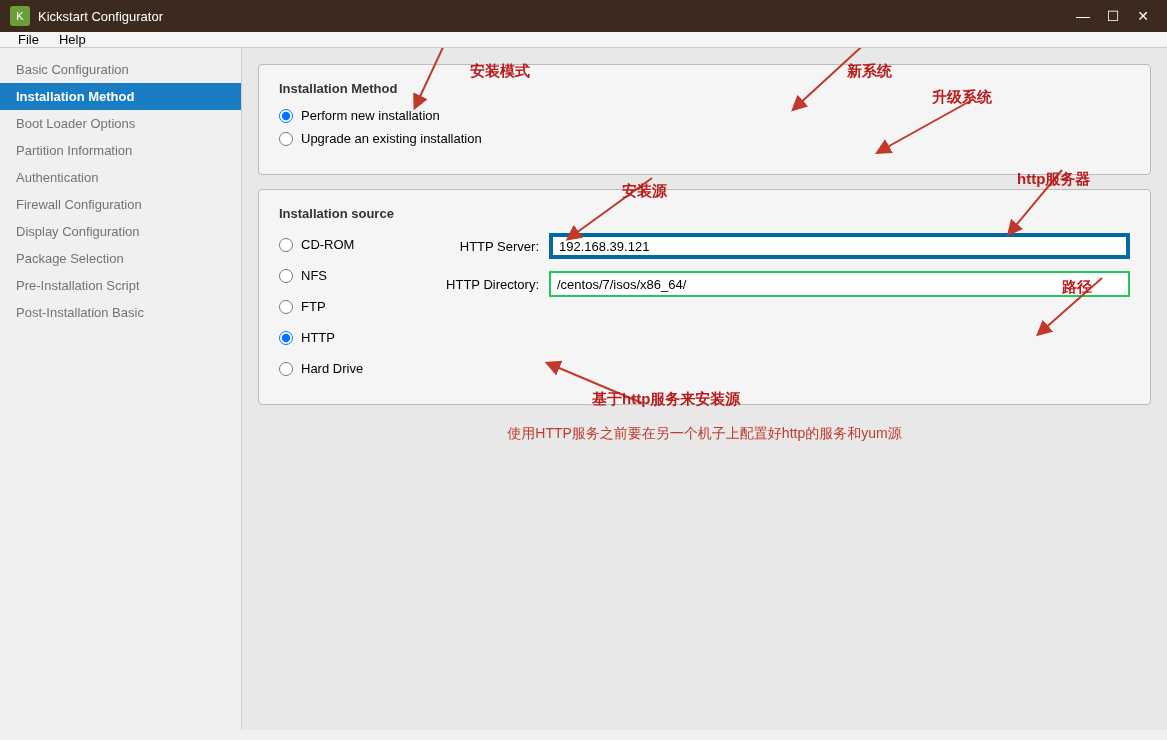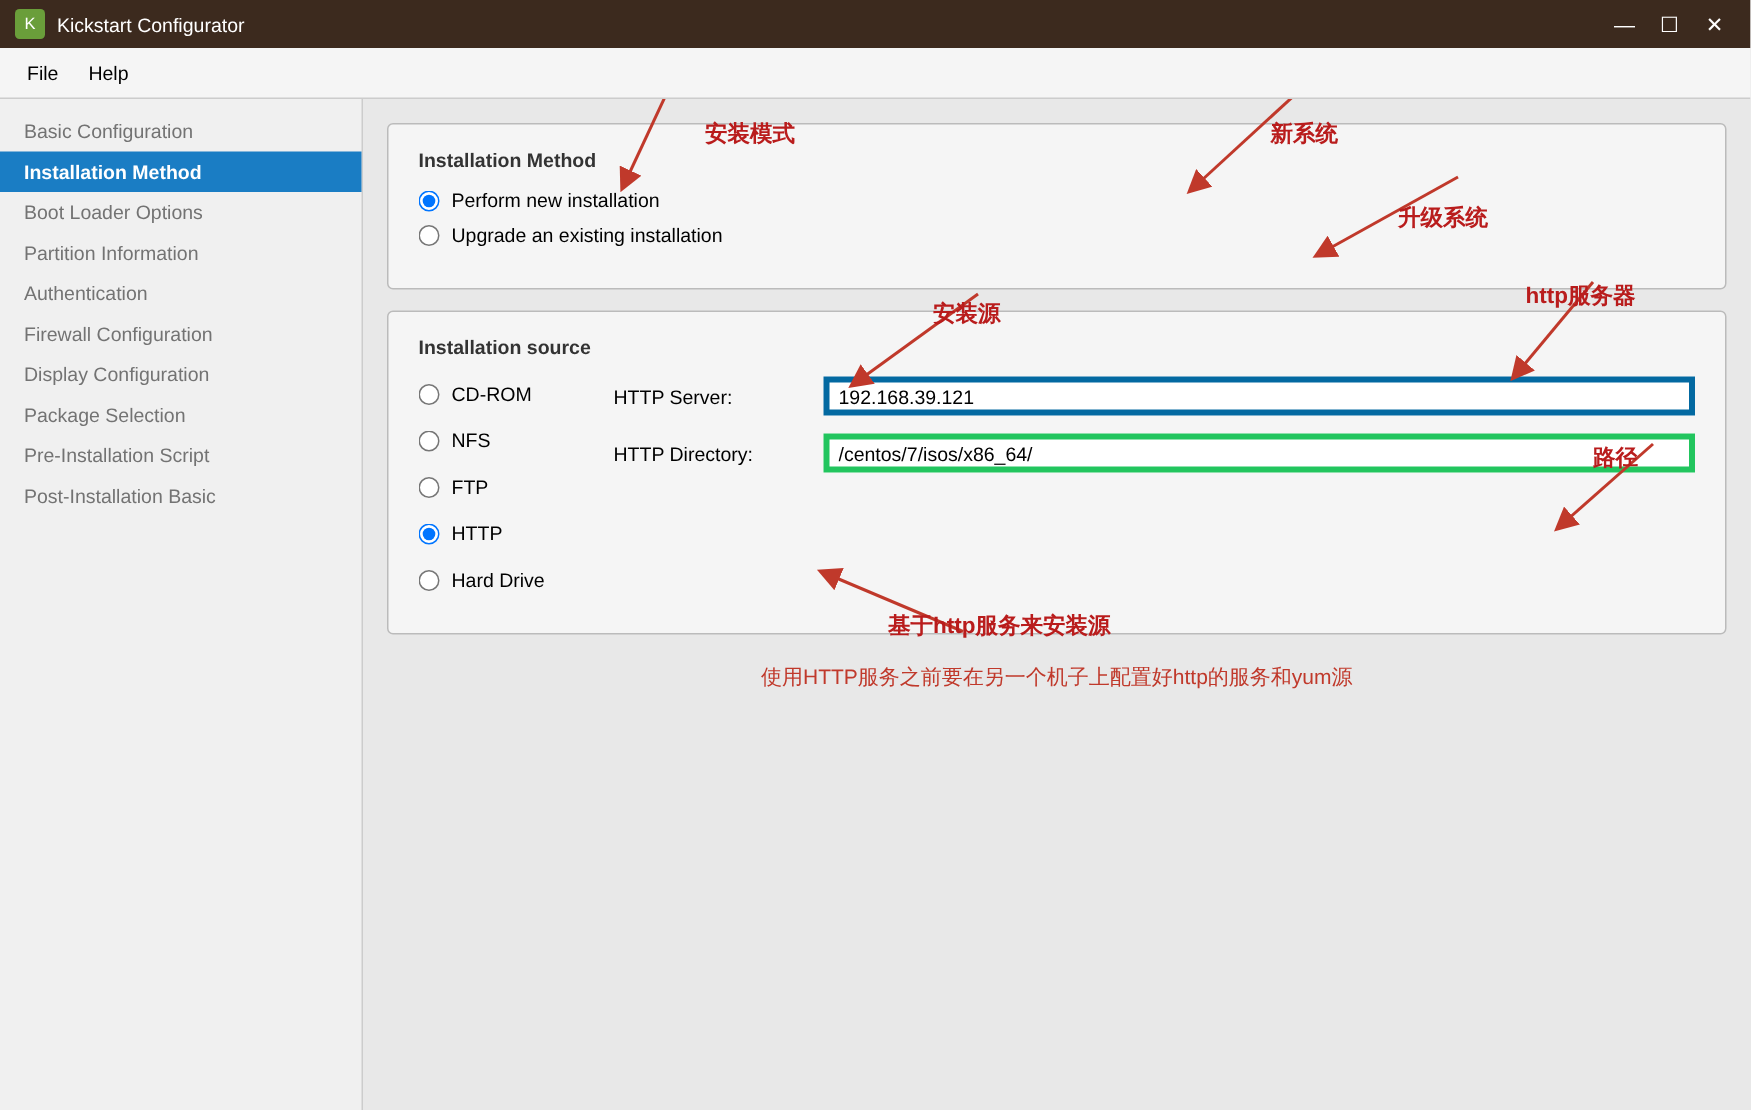--- a/index.html
+++ b/index.html
@@ -45,21 +45,21 @@
       color: #fff;
       cursor: pointer;
       display: flex; align-items: center; justify-content: center;
       font-size: 14px;
     }
 
     
     .menubar {
       background: #f5f5f5;
       border-bottom: 1px solid #ccc;
-      height: 34px;
+      height: 16px;
       display: flex;
       align-items: center;
       padding: 0 8px;
     }
     .menu-item {
       padding: 2px 10px;
       cursor: pointer;
       font-size: 13px;
       color: #000;
     }
@@ -150,31 +150,32 @@
     }
     .field-row {
       display: flex;
       align-items: center;
       gap: 10px;
     }
     .field-label {
       font-size: 13px;
       white-space: nowrap;
       min-width: 130px;
+      text-align: right;
     }
     .field-input {
       flex: 1;
       height: 26px;
       padding: 2px 6px;
       border: 4px solid #0369a1;
       background: #fff;
       font-size: 13px;
     }
     .field-input.focused {
-      border: 4px solid #22c55e;
+      border: 2px solid #22c55e;
       outline: none;
     }
 
     
     .bottom-note {
       text-align: center;
       color: #c0392b;
       font-size: 14px;
       margin-top: 20px;
     }
@@ -303,21 +304,21 @@
     <div class="annotation" style="left:605px;top:14px;">新系统</div>
 
     <svg class="arrow-svg" style="left:570px;top:40px;width:220px;height:80px;">
       <defs>
         <marker id="arrowhead3" markerWidth="8" markerHeight="8" refX="4" refY="4" orient="auto">
           <path d="M0,0 L8,4 L0,8 Z" fill="#c0392b"></path>
         </marker>
       </defs>
       <line x1="160" y1="12" x2="70" y2="62" stroke="#c0392b" stroke-width="2" marker-end="url(#arrowhead3)"></line>
     </svg>
-    <div class="annotation" style="left:690px;top:70px;text-align:center;">升级系统</div>
+    <div class="annotation" style="left:690px;top:40px;text-align:center;">升级系统</div>
 
     <svg class="arrow-svg" style="left:300px;top:120px;width:160px;height:80px;">
       <defs>
         <marker id="arrowhead4" markerWidth="8" markerHeight="8" refX="4" refY="4" orient="auto">
           <path d="M0,0 L8,4 L0,8 Z" fill="#c0392b"></path>
         </marker>
       </defs>
       <line x1="110" y1="10" x2="30" y2="68" stroke="#c0392b" stroke-width="2" marker-end="url(#arrowhead4)"></line>
     </svg>
     <div class="annotation" style="left:380px;top:134px;">安装源</div>

